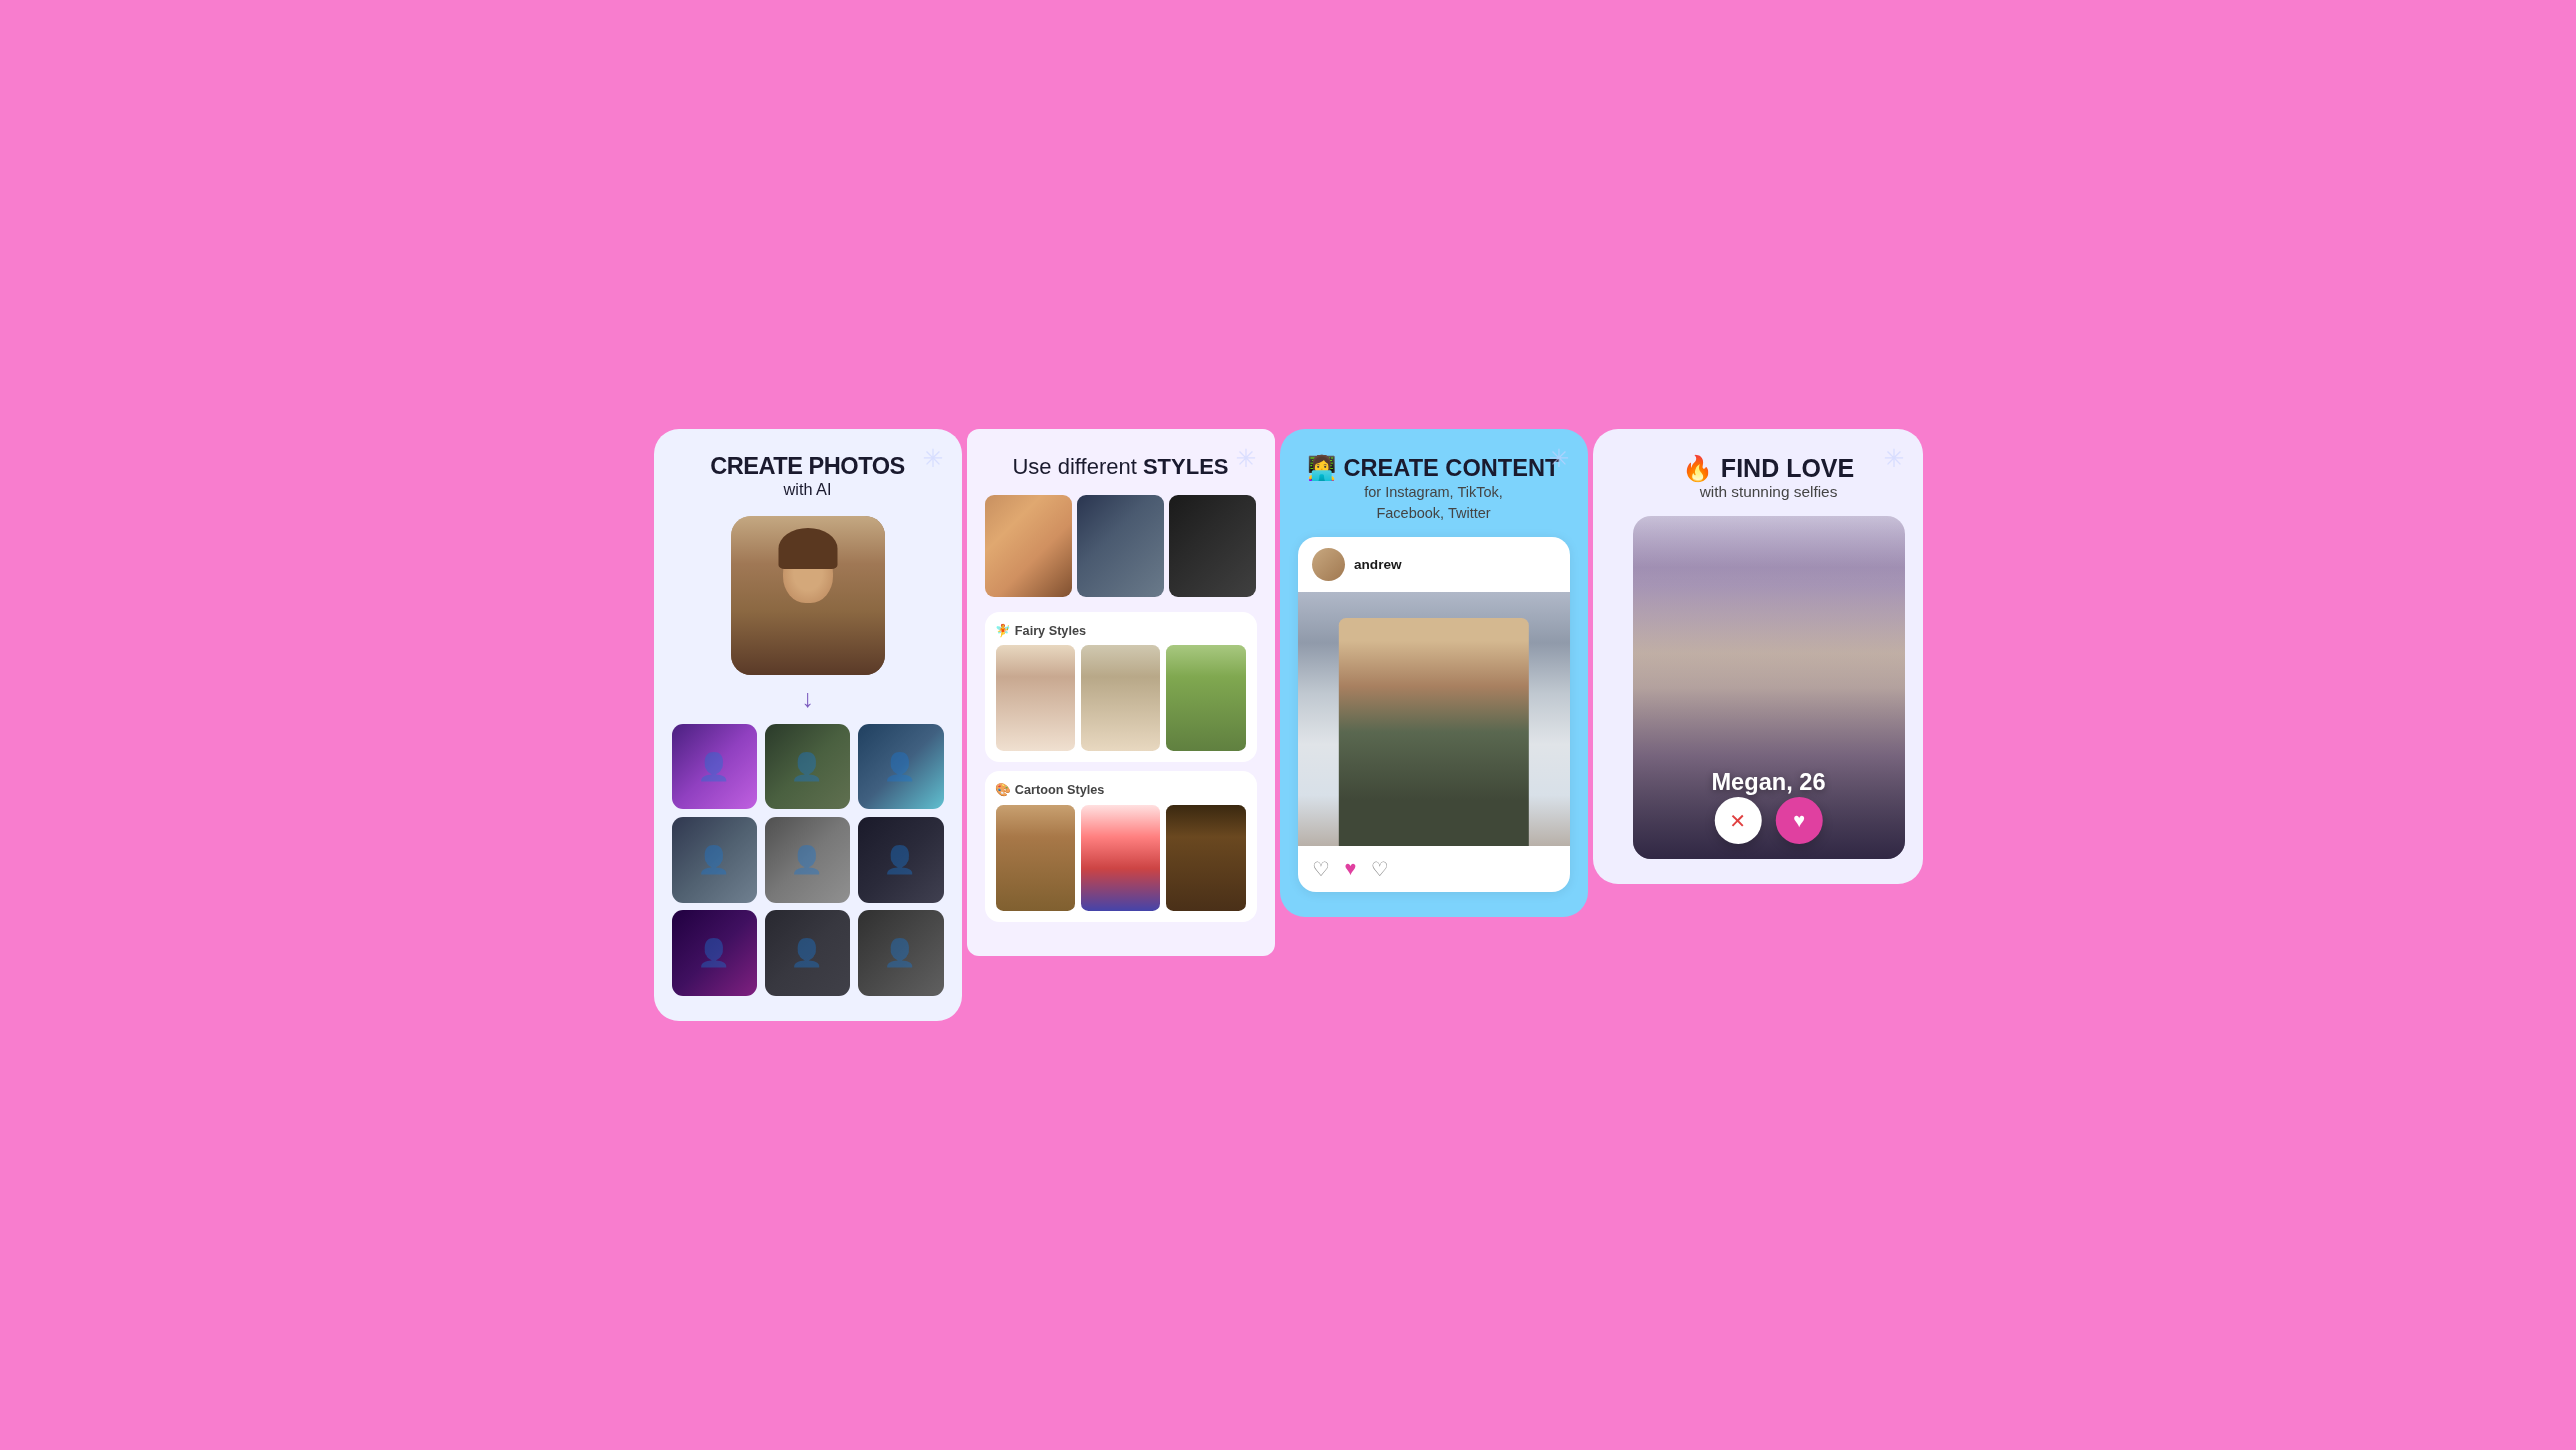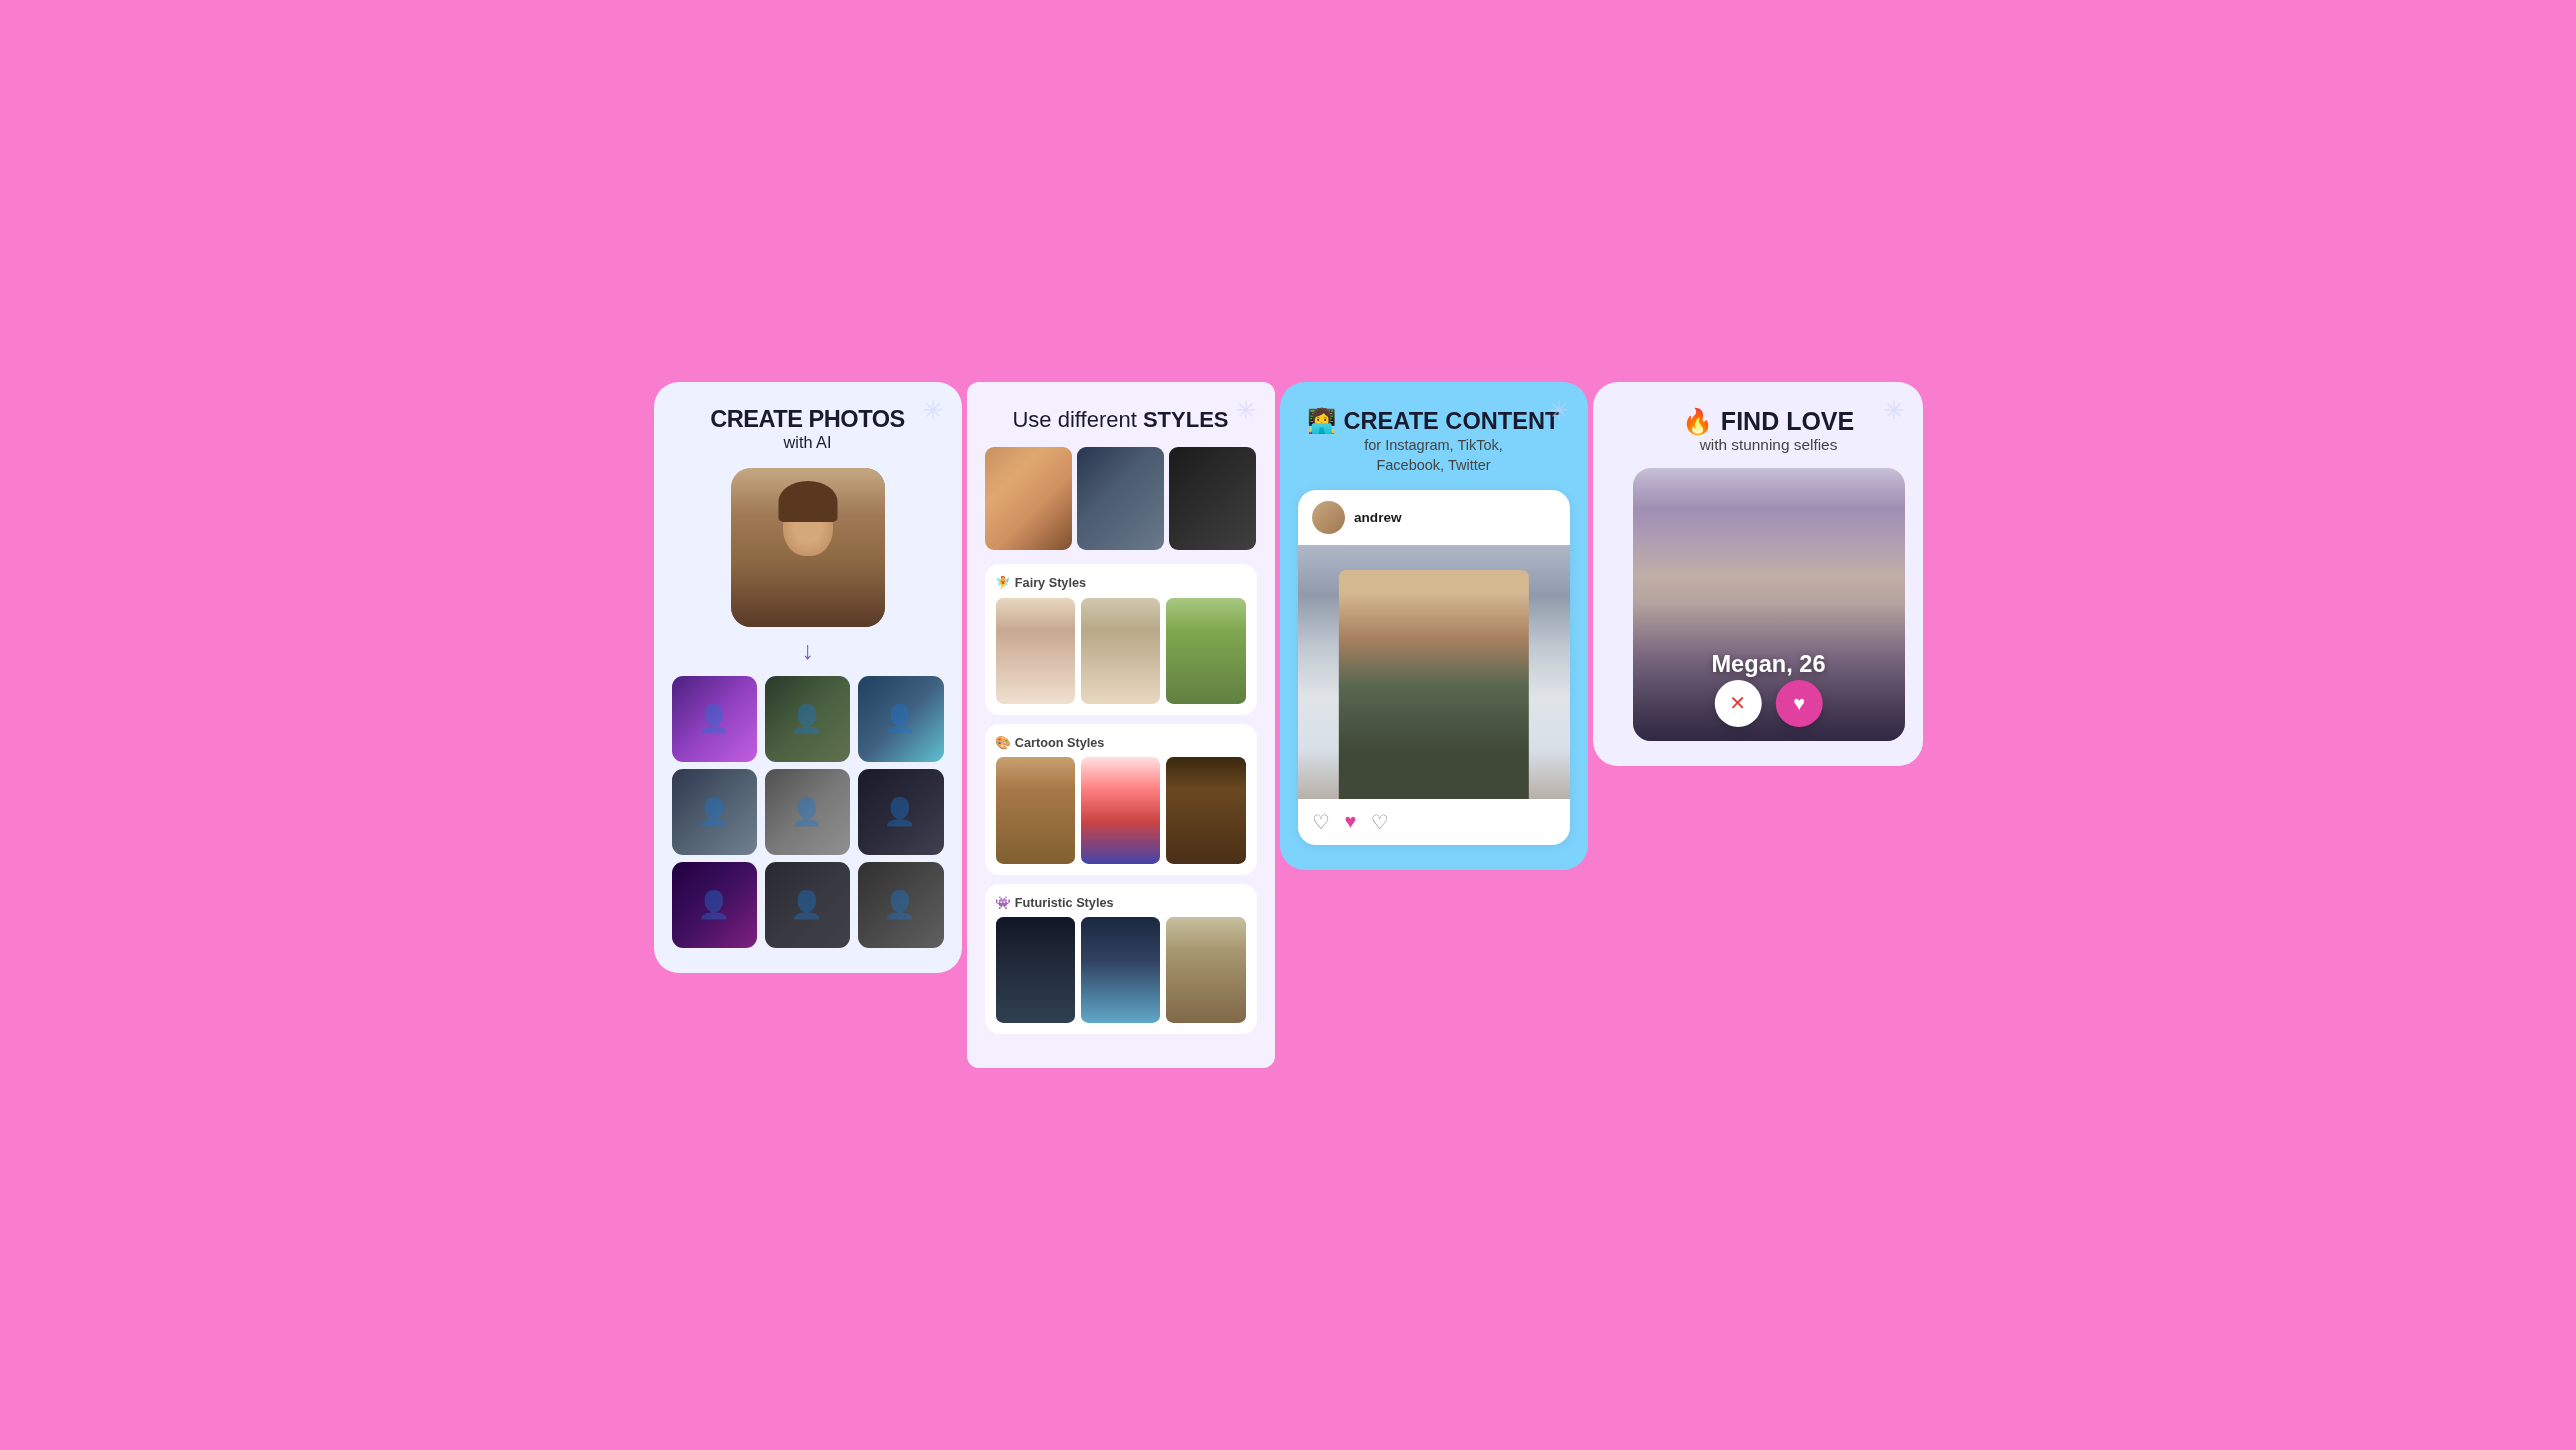--- a/index.html
+++ b/index.html
@@ -318,21 +318,21 @@
       text-align: center;
       font-size: 15.4px;
       color: #444;
       margin-bottom: 14.5px;
     }
 
     .love-img-container {
       position: relative;
       border-radius: 18px;
       overflow: hidden;
-      height: 273px;
+      height: 343px;
     }
 
     .love-img {
       width: 100%;
       height: 100%;
       background: linear-gradient(180deg, #c8c0d8 0%, #a090b8 15%, #b8a8c8 30%, #d8c8d8 50%, #b0a0c0 70%, #808090 100%);
       position: relative;
     }
 
     .love-img .girl-silhouette {
@@ -480,28 +480,20 @@
 
     <div class="section-box">
       <div class="section-label">🎨 Cartoon Styles</div>
       <div class="section-imgs">
         <div class="section-img ci-1"></div>
         <div class="section-img ci-2"></div>
         <div class="section-img ci-3"></div>
       </div>
     </div>
 
-    <div class="section-box">
-      <div class="section-label">👾 Futuristic Styles</div>
-      <div class="section-imgs">
-        <div class="section-img fui-1"></div>
-        <div class="section-img fui-2"></div>
-        <div class="section-img fui-3"></div>
-      </div>
-    </div>
   </div>
 
   <div class="card card-content">
     <h2 class="card-title">👩‍💻 CREATE CONTENT</h2>
     <p class="card-subtitle">for Instagram, TikTok,<br>Facebook, Twitter</p>
 
     <div class="post-card">
       <div class="post-header">
         <div class="avatar"></div>
         <span class="username">andrew</span>

